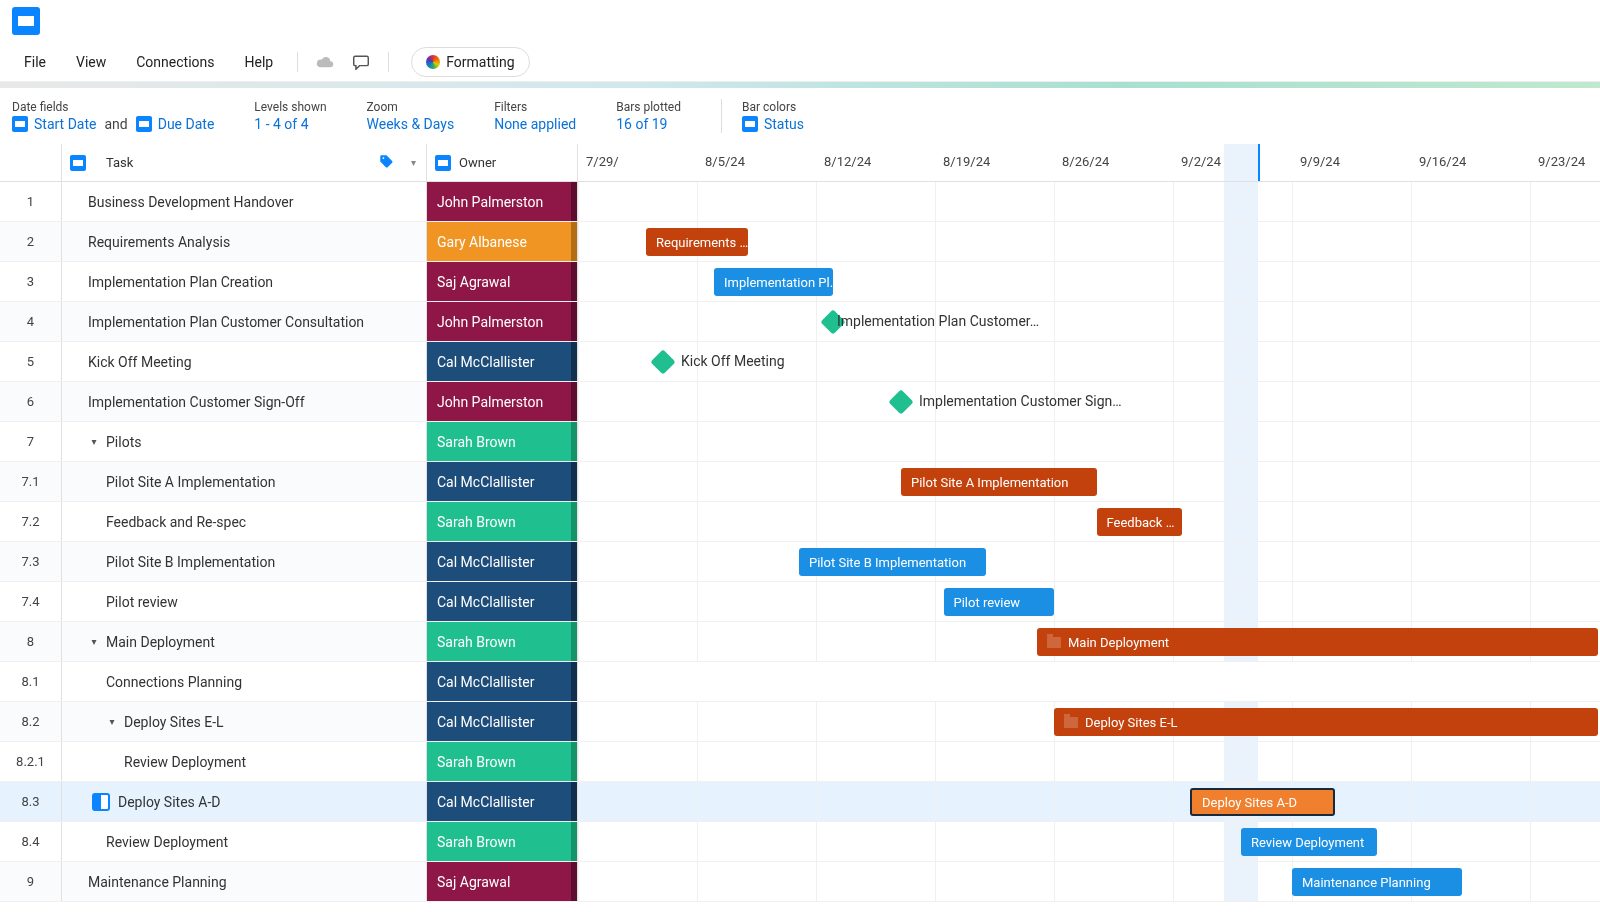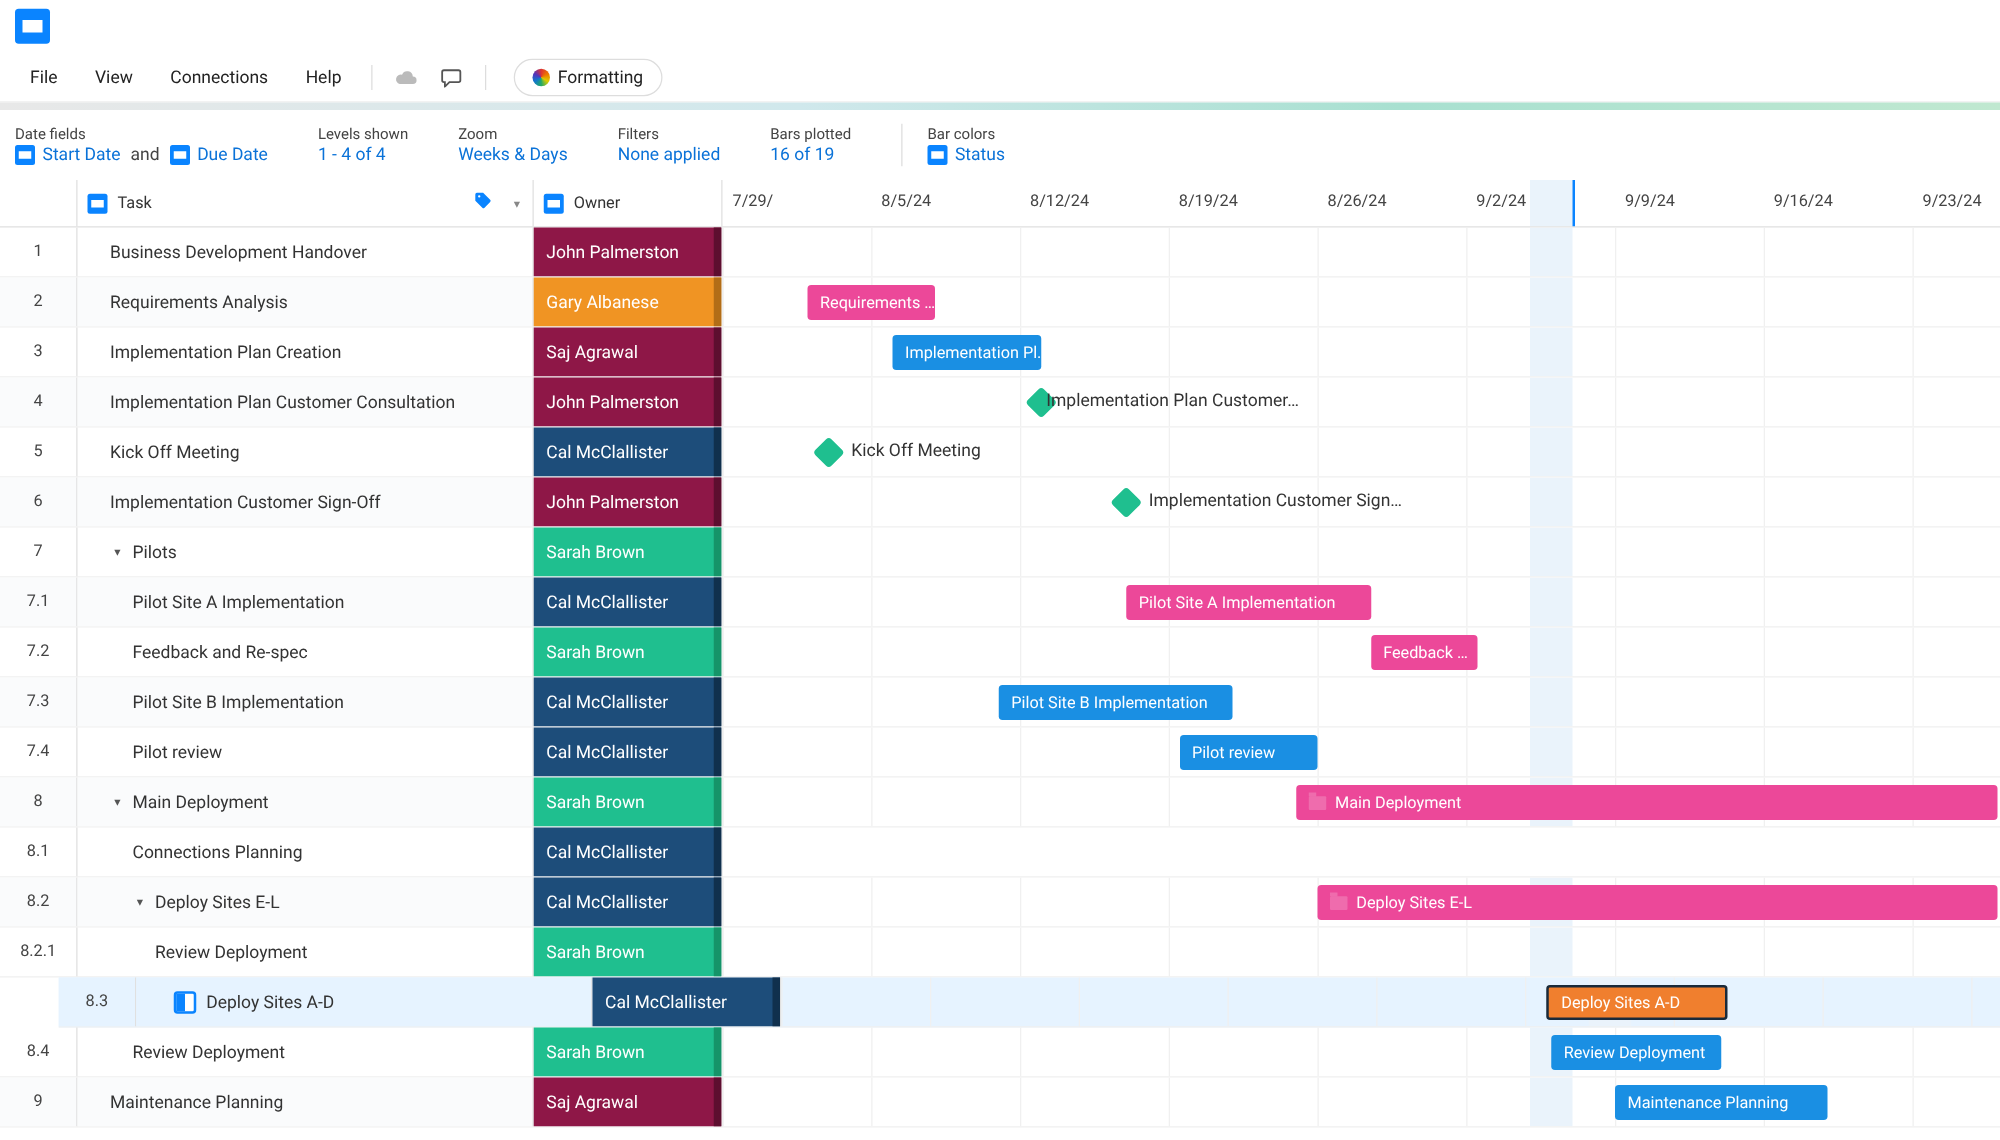--- a/index.html
+++ b/index.html
@@ -21,31 +21,31 @@
   .config-lbl { font-size:12px; color:#444; margin-bottom:2px; }
   .config-val { font-size:14px; color:#0a72d8; display:flex; align-items:center; gap:6px; }
   .config-val .and { color:#444; margin:0 2px; }
   .mini-icon { width:16px; height:16px; background:#0a84ff; border-radius:2px; display:inline-flex; align-items:center; justify-content:center; }
   .mini-icon::before { content:""; width:10px; height:6px; background:#fff; }
   .vsep { width:1px; height:34px; background:#ddd; margin-right:20px; }
 
   .grid { position:relative; width:100%; }
   .header-row { display:flex; height:38px; border-bottom:1px solid #e0e0e0; position:sticky; top:0; background:#fff; }
   .col-num { width:62px; border-right:1px solid #e0e0e0; display:flex; align-items:center; justify-content:center; font-size:13px; color:#444; }
-  .col-task { width:365px; border-right:1px solid #e0e0e0; display:flex; align-items:center; padding-left:8px; gap:8px; position:relative; }
+  .col-task { width:365px; border-right:1px solid #e0e0e0; display:flex; align-items:center; padding-left:8px; gap:20px; position:relative; }
   .col-owner { width:151px; border-right:1px solid #e0e0e0; display:flex; align-items:center; padding-left:8px; gap:8px; }
   .col-gantt { flex:1; position:relative; overflow:hidden; }
   .hdr-label { font-size:13px; color:#333; }
   .tag-icon { position:absolute; right:32px; color:#0a84ff; font-size:14px; }
   .drop-caret { position:absolute; right:10px; color:#888; font-size:10px; }
 
   .body-row { display:flex; height:40px; border-bottom:1px solid #f0f0f0; }
   .body-row:nth-child(even) .col-num,
   .body-row:nth-child(even) .col-task { background:#fafbfc; }
-  .body-row.selected { background:#e6f3ff;margin-left:47px; }
+  .body-row.selected { background:#e6f3ff; }
   .body-row.selected .col-num, .body-row.selected .col-task { background:#e6f3ff; }
 
   .task-cell { display:flex; align-items:center; width:100%; height:100%; }
   .expander { width:12px; height:12px; margin-right:6px; cursor:pointer; color:#555; font-size:10px; display:inline-flex; align-items:center; justify-content:center; }
   .task-text { font-size:14px; color:#333; white-space:nowrap; overflow:hidden; text-overflow:ellipsis; }
 
   .owner-cell { width:100%; height:100%; display:flex; align-items:center; padding:0 10px; color:#fff; font-size:14px; position:relative; }
   .owner-cell::after { content:""; position:absolute; right:0; top:0; bottom:0; width:6px; }
 
   
@@ -60,21 +60,21 @@
   .tl-date { position:absolute; top:10px; font-size:13px; color:#444; }
   .tl-today-line { position:absolute; top:0; bottom:0; border-left:2px solid #0a84ff; }
   .tl-today-band { position:absolute; top:0; bottom:0; background:#eaf3fb; }
 
   
   .gl { position:absolute; top:0; bottom:0; border-left:1px solid #f0f0f0; }
 
   
   .bar { position:absolute; height:28px; top:6px; border-radius:3px; display:flex; align-items:center; padding:0 10px; color:#fff; font-size:13px; white-space:nowrap; overflow:hidden; }
   .bar-green { background:#1fbf8f;margin-top:42px; }
-  .bar-orange{ background:#ec4899; }
+  .bar-orange{ background:#c2410c; }
   .bar-blue  { background:#1a8fe3; }
   .bar-outline { background:#f07f2e; border:2px solid #1a2a3a; }
   .bar .folder { width:14px; height:11px; background:#fff3; margin-right:7px; border-radius:1px; position:relative; }
   .bar .folder::before { content:""; position:absolute; top:-3px; left:0; width:6px; height:3px; background:#fff3; }
 
   .milestone { position:absolute; width:18px; height:18px; transform:rotate(45deg); background:#1fbf8f; border-radius:3px; top:11px; }
   .ms-label { position:absolute; top:11px; font-size:14px; color:#333; white-space:nowrap; }
 
   .side-badge { width:18px; height:18px; border:2px solid #0a84ff; border-radius:3px; background:linear-gradient(90deg,#0a84ff 50%, #fff 50%); }
 

